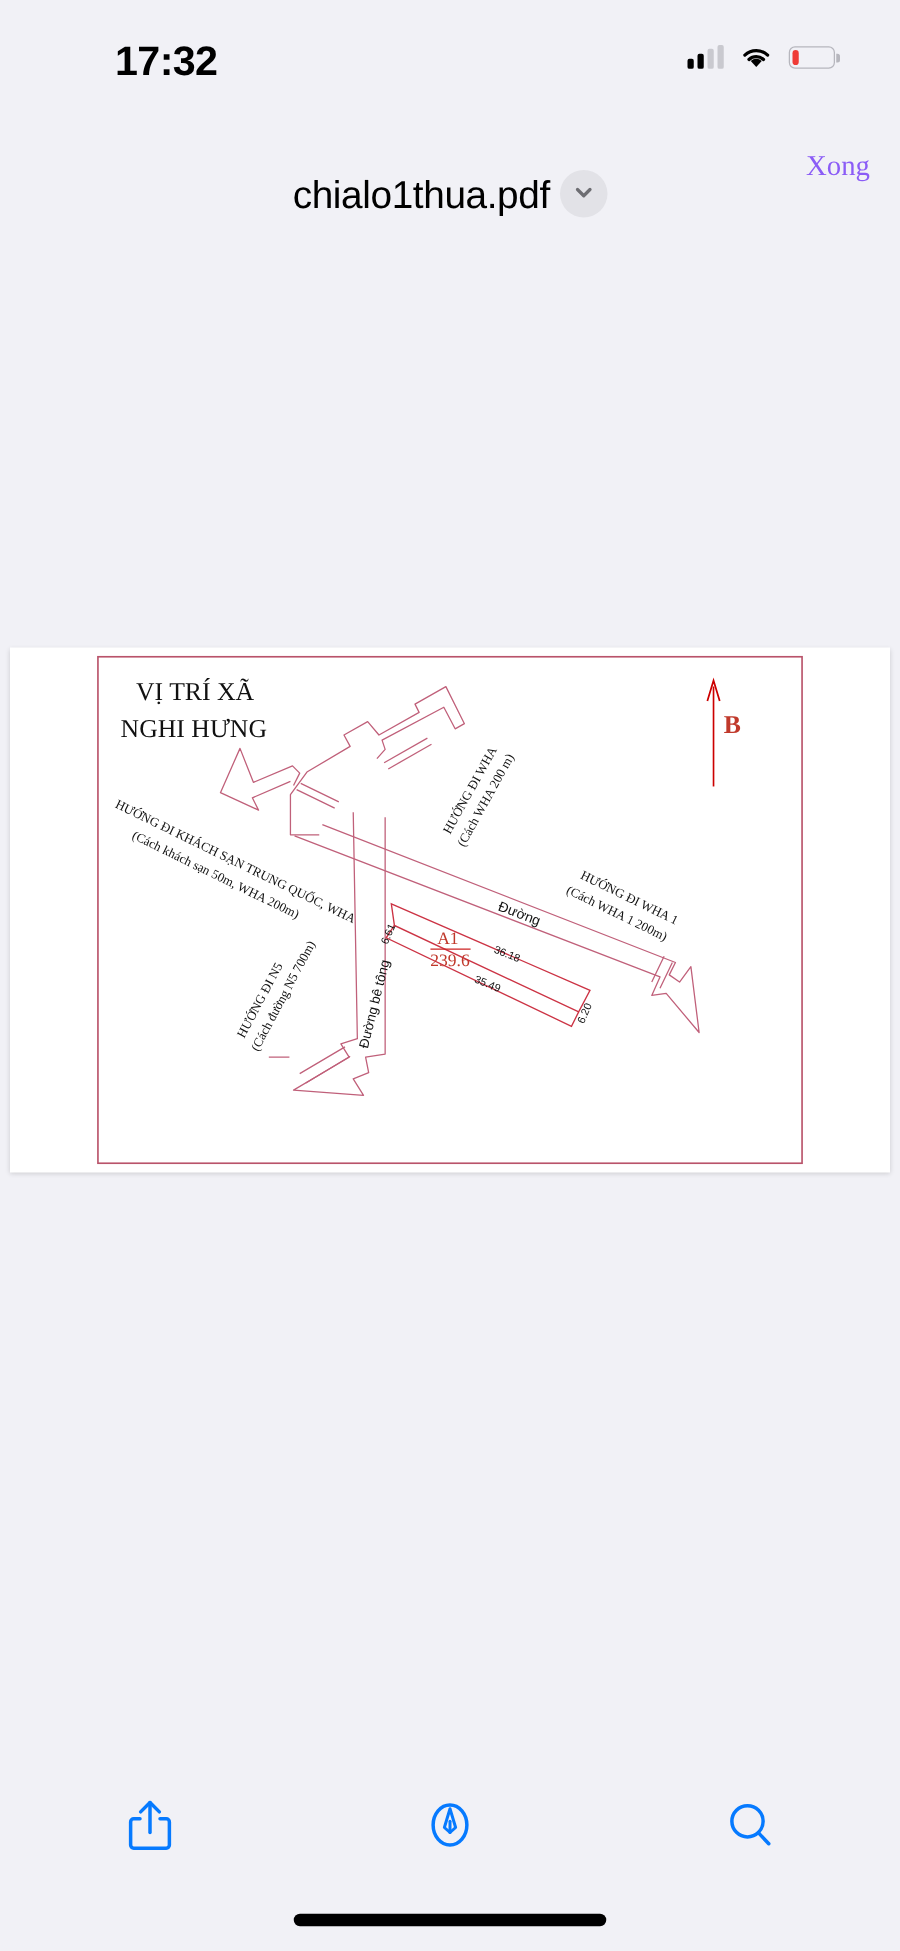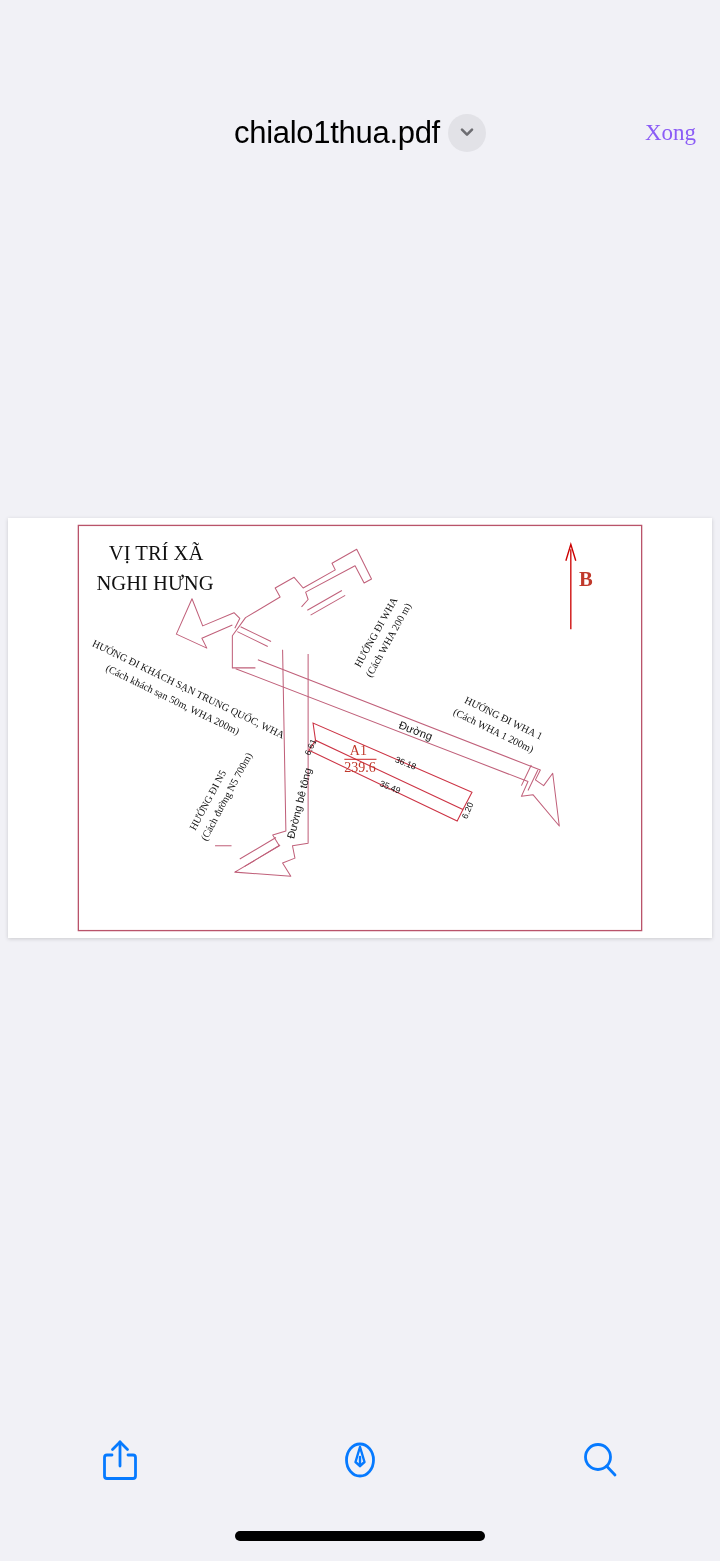--- a/index.html
+++ b/index.html
@@ -29,21 +29,21 @@
   .wifi { width:26px; height:19px; }
   .battery { position:relative; width:37px; height:18px; border:1.8px solid #b6b6bd;
              border-radius:5px; display:flex; align-items:center; padding:2px; }
   .battery::after { content:""; position:absolute; right:-5px; top:5.5px; width:3px; height:7px;
                     background:#b6b6bd; border-radius:0 2px 2px 0; }
   .battery .lvl { height:100%; background:#ef3b36; border-radius:2.5px; }
 
   
   .navbar { position:absolute; top:92px; left:0; width:720px; height:82px; }
   .doc-title-wrap { position:absolute; left:0; right:0; top:0; height:82px;
-                    display:flex; align-items:center; justify-content:center; gap:8px; }
+                    display:flex; align-items:flex-end; justify-content:center; gap:8px; }
   .doc-title { font-size:31px; color:#000; letter-spacing:-0.3px; }
   .chev-btn { width:38px; height:38px; border-radius:50%; background:#e2e2e7;
               display:flex; align-items:center; justify-content:center; border:none; cursor:pointer; }
   .chev-btn svg { width:18px; height:18px; }
   .done-btn { position:absolute; right:24px; top:50%; transform:translateY(-50%);
               background:none; border:none; font-family:Liberation Serif, serif;
               font-size:23px; color:#8b5cf6; cursor:pointer; }
 
   
   .pdf-card { position:absolute; left:8px; top:518px; width:704px; height:420px;
@@ -62,20 +62,41 @@
   
   .mp-txt { font-family:"Liberation Serif", serif; fill:#111; }
   .mp-sans { font-family:"Liberation Sans", sans-serif; fill:#111; }
   .mp-red { fill:#c0392b; }
 </style>
 </head>
 <body>
 
 <div class="screen">
 
+  <div class="statusbar">
+    <div class="status-time">17:32</div>
+    <div class="status-right">
+      <span class="cell-bars">
+        <i class="on"></i>
+          <i class="on"></i>
+          <i></i>
+          <i></i>
+      </span>
+      <span class="wifi">
+        <svg viewBox="0 0 26 19">
+          <path d="M13 17.6 L8.6 12.7 a6.6 6.6 0 0 1 8.8 0 Z" fill="#000"></path>
+          <path d="M3.9 8.1 a13.2 13.2 0 0 1 18.2 0" stroke="#000" stroke-width="2.6" fill="none" stroke-linecap="round"></path>
+          <path d="M7.2 11.6 a8.6 8.6 0 0 1 11.6 0" stroke="#000" stroke-width="2.6" fill="none" stroke-linecap="round"></path>
+        </svg>
+      </span>
+      <span class="battery">
+        <span class="lvl" style="width:15%"></span>
+      </span>
+    </div>
+  </div>
 
   <div class="navbar">
     <div class="doc-title-wrap">
       <span class="doc-title">chialo1thua.pdf</span>
       <button class="chev-btn">
         <span>
           <svg viewBox="0 0 18 18">
               <path d="M4 6.6 L9 11.6 L14 6.6" stroke="#6d6d72" stroke-width="2.6" fill="none" stroke-linecap="round" stroke-linejoin="round"></path>
             </svg>
         </span>

